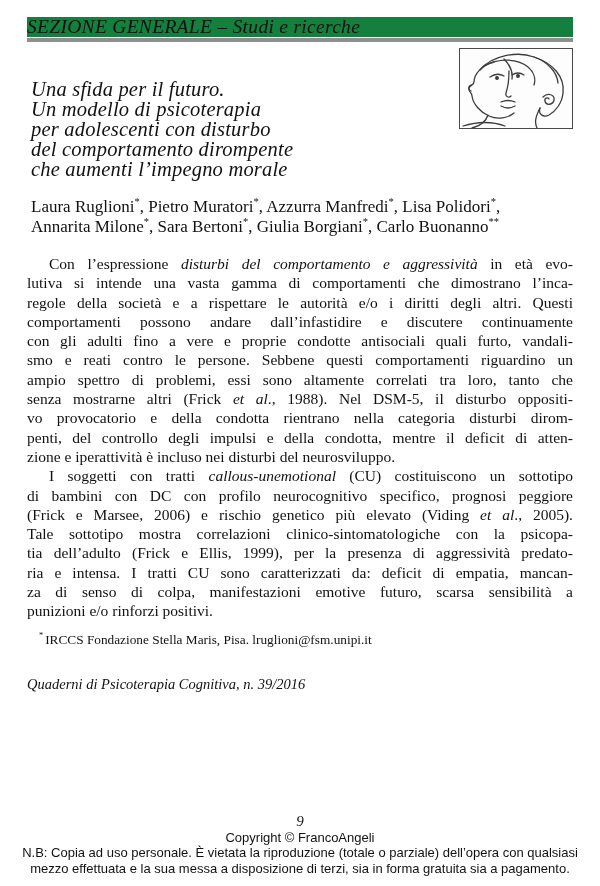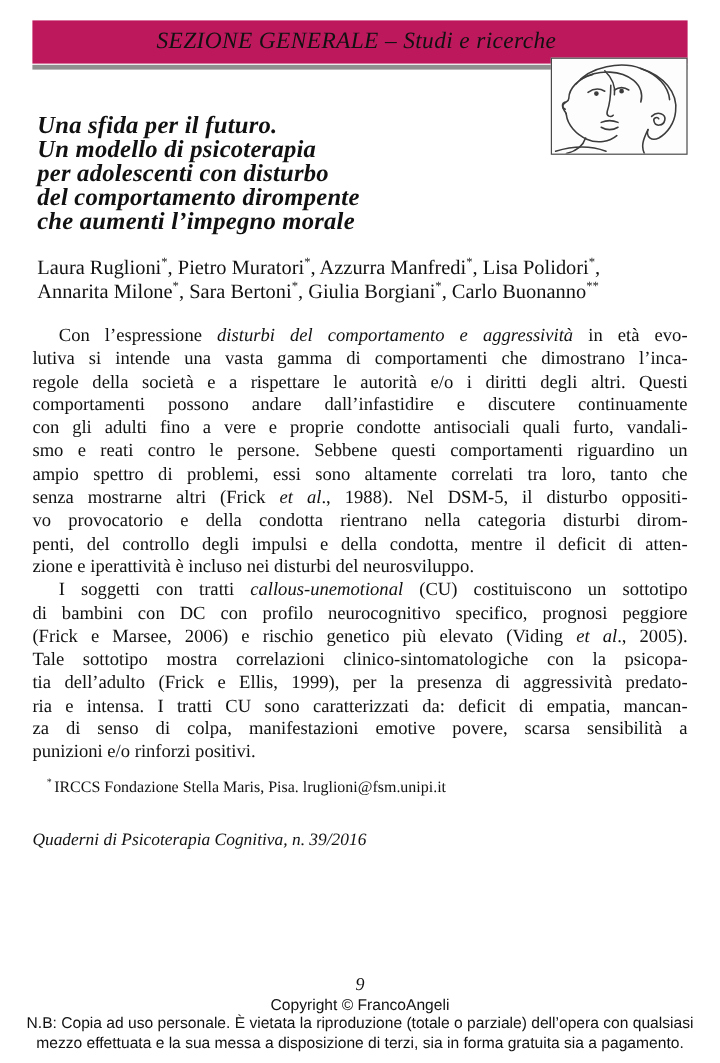--- a/index.html
+++ b/index.html
@@ -8,25 +8,25 @@
     background: #ffffff;
     color: #111111;
     font-family: "Liberation Serif", serif;
     position: relative;
     overflow: hidden;
   }
   .page { padding: 0 27px; }
 
   .band {
     margin-top: 17px;
-    height: 36px;
-    background: #be185d;
+    height: 20px;
+    background: #15803d;
     display: flex;
     align-items: center;
-    justify-content: center;
+    justify-content: flex-start;
     padding-right: 6px;
     box-sizing: border-box;
   }
   .band span {
     font-style: italic;
     font-size: 19.5px;
     letter-spacing: 0.3px;
     white-space: nowrap;
   }
   .rule { height: 4px; background: #8f8f8f; margin-top: 1px; }
@@ -36,21 +36,21 @@
     top: 48px; right: 27px;
     width: 114px; height: 81px;
     border: 1px solid #4a4a4a;
     background: #fdfdfd;
     box-sizing: border-box;
   }
   .artwork svg { display: block; width: 100%; height: 100%; }
 
   .title {
     margin: 37px 0 0 4px;
-    font-weight: bold;
+    font-weight: normal;
     font-style: italic;
     font-size: 20.5px;
     line-height: 20px;
     letter-spacing: 0.2px;
   }
   .authors {
     margin: 18px 0 0 4px;
     font-size: 17px;
     line-height: 20px;
     white-space: nowrap;
@@ -171,21 +171,21 @@
         <div class="line just"><span>penti, del controllo degli impulsi e della condotta, mentre il deficit di atten-</span></div>
         <div class="line"><span>zione e iperattività è incluso nei disturbi del neurosviluppo.</span></div>
       </div>
       <div class="para">
         <div class="line indent just"><span>I soggetti con tratti </span><span class="it">callous-unemotional</span><span> (CU) costituiscono un sottotipo</span></div>
         <div class="line just"><span>di bambini con DC con profilo neurocognitivo specifico, prognosi peggiore</span></div>
         <div class="line just"><span>(Frick e Marsee, 2006) e rischio genetico più elevato (Viding </span><span class="it">et al</span><span>., 2005).</span></div>
         <div class="line just"><span>Tale sottotipo mostra correlazioni clinico-sintomatologiche con la psicopa-</span></div>
         <div class="line just"><span>tia dell’adulto (Frick e Ellis, 1999), per la presenza di aggressività predato-</span></div>
         <div class="line just"><span>ria e intensa. I tratti CU sono caratterizzati da: deficit di empatia, mancan-</span></div>
-        <div class="line just"><span>za di senso di colpa, manifestazioni emotive povere, scarsa sensibilità a</span></div>
+        <div class="line just"><span>za di senso di colpa, manifestazioni emotive futuro, scarsa sensibilità a</span></div>
         <div class="line"><span>punizioni e/o rinforzi positivi.</span></div>
       </div>
     </div>
 
   <div class="footnotes">
     <div class="fn">
       <sup class="mark">*</sup><span>IRCCS Fondazione Stella Maris, Pisa. lruglioni@fsm.unipi.it</span>
     </div>
   </div>
 

